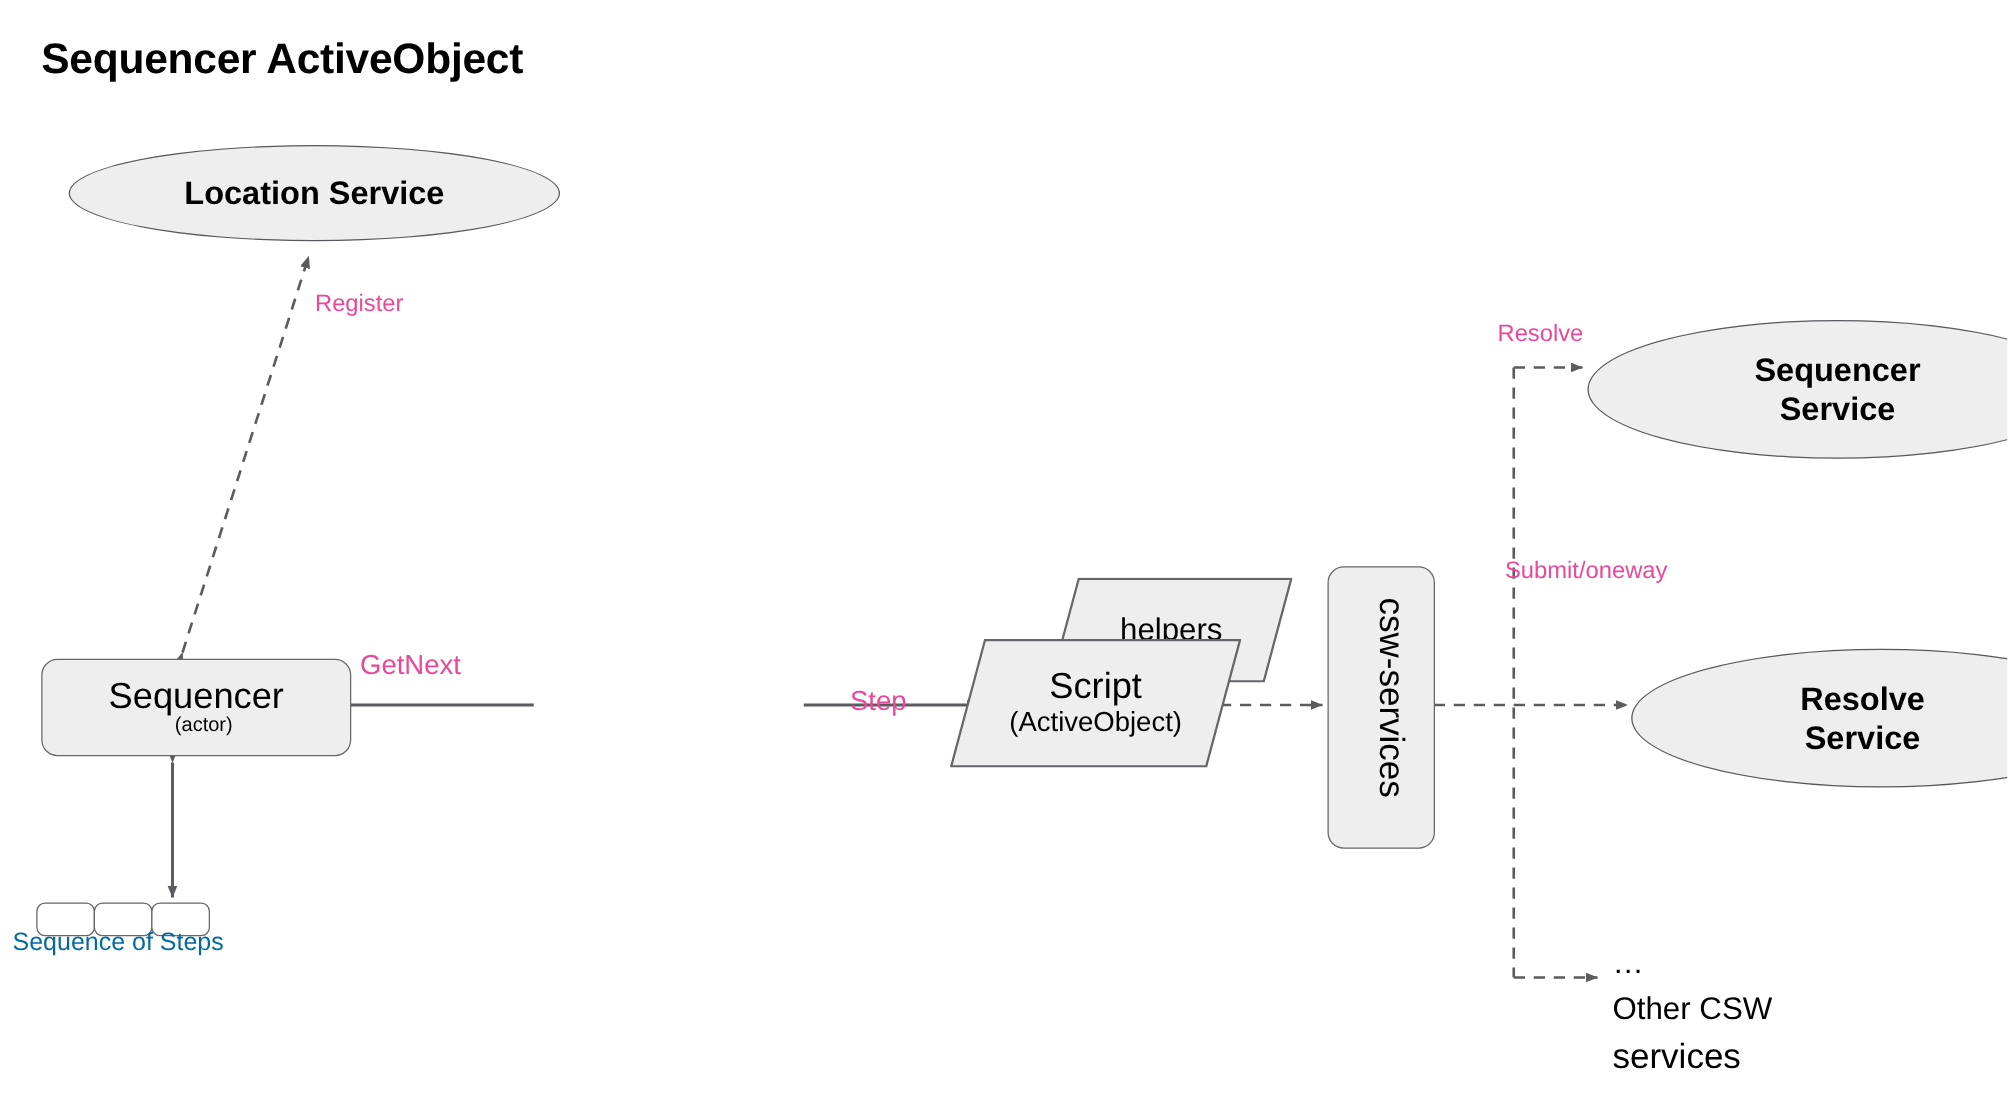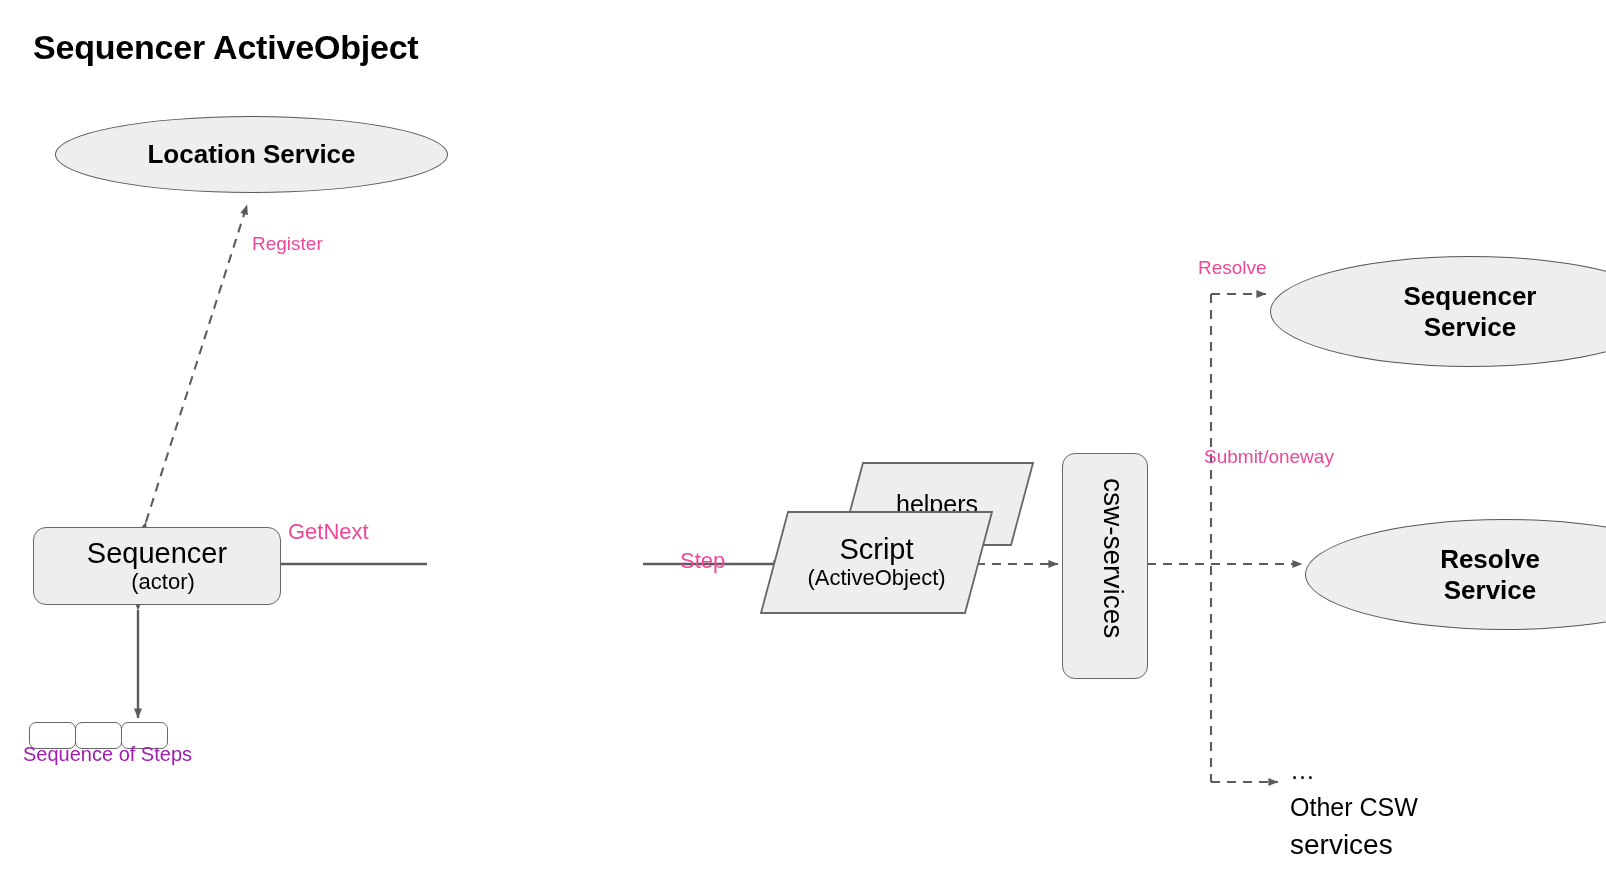--- a/index.html
+++ b/index.html
@@ -42,21 +42,21 @@
     color: #000000;
     white-space: nowrap;
   }
   
   .rrect {
     background: #eeeeee;
     border: 1.6px solid #66666b;
     border-radius: 13px;
   }
   .rrect .main { font-size: 29px; line-height: 1.05; }
-  .rrect .sub  { font-size: 22px; line-height: 1.15; margin-left: 12px; }
+  .rrect .sub  { font-size: 16px; line-height: 1.15; margin-left: 12px; }
 
   
   .ellipse {
     background: #eeeeee;
     border: 1.6px solid #57575c;
     border-radius: 50%;
     font-weight: bold;
   }
   .ellipse .main { font-size: 26px; line-height: 1.18; }
 
@@ -94,23 +94,22 @@
   }
   .free-text {
     position: absolute;
     font-size: 25px;
     color: #000000;
     line-height: 1.35;
   }
   .caption {
     position: absolute;
     font-size: 20px;
-    color: #a21caf;
-    white-space: nowrap;
-    margin-left: 13px;
+    color: #0369a1;
+    white-space: nowrap;
   }
   .vtext {
     position: absolute;
     transform-origin: 0 0;
     font-size: 28px;
     color: #000000;
     white-space: nowrap;
   }
 </style>
 </head>

